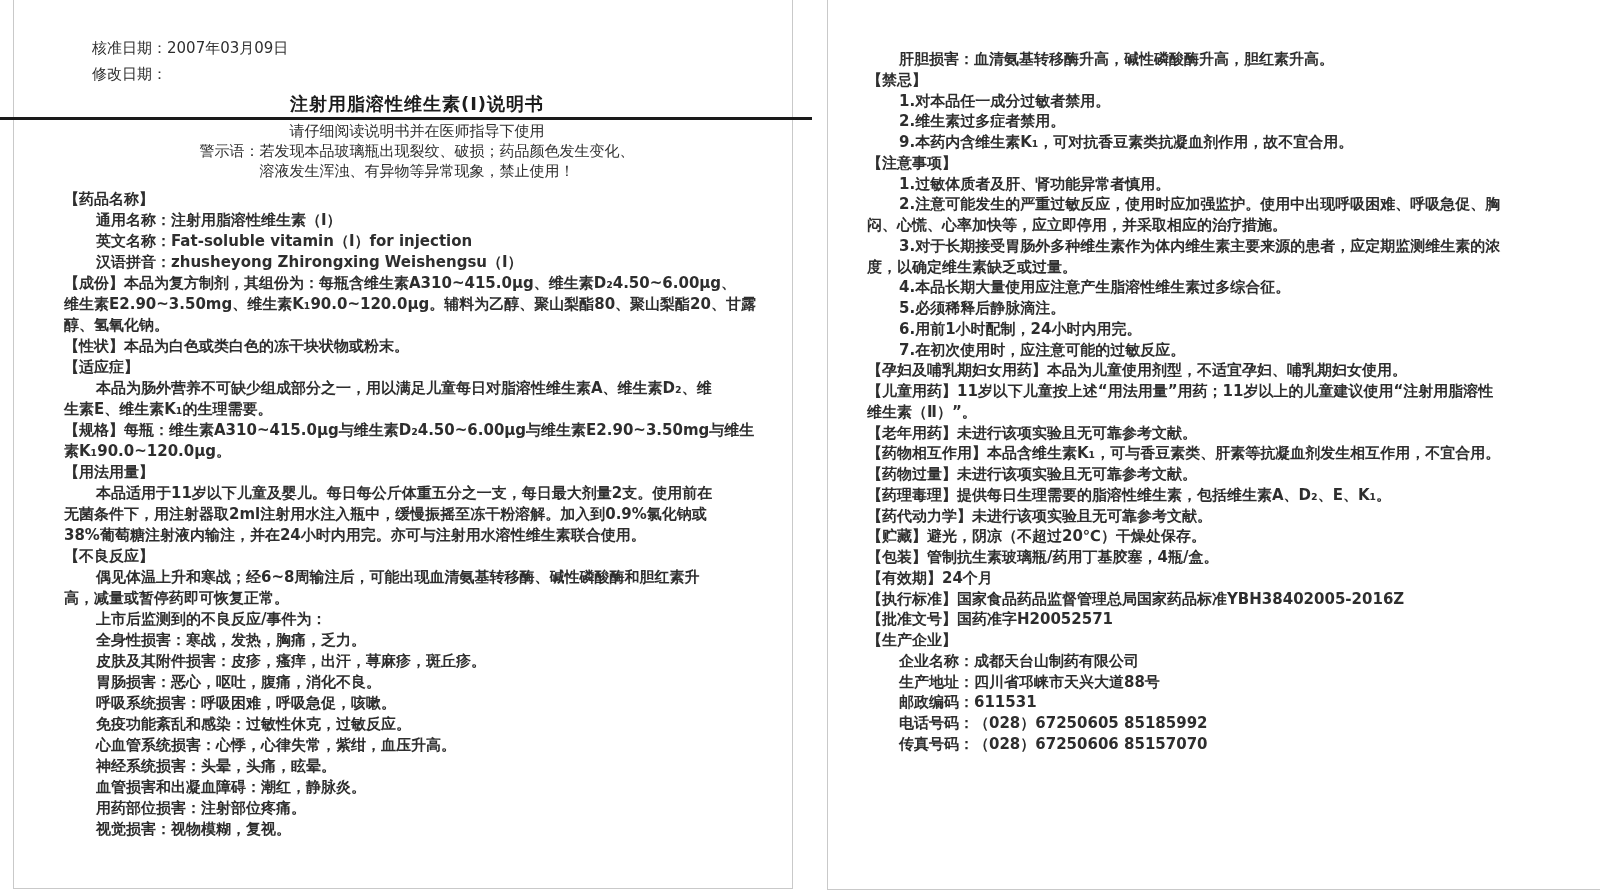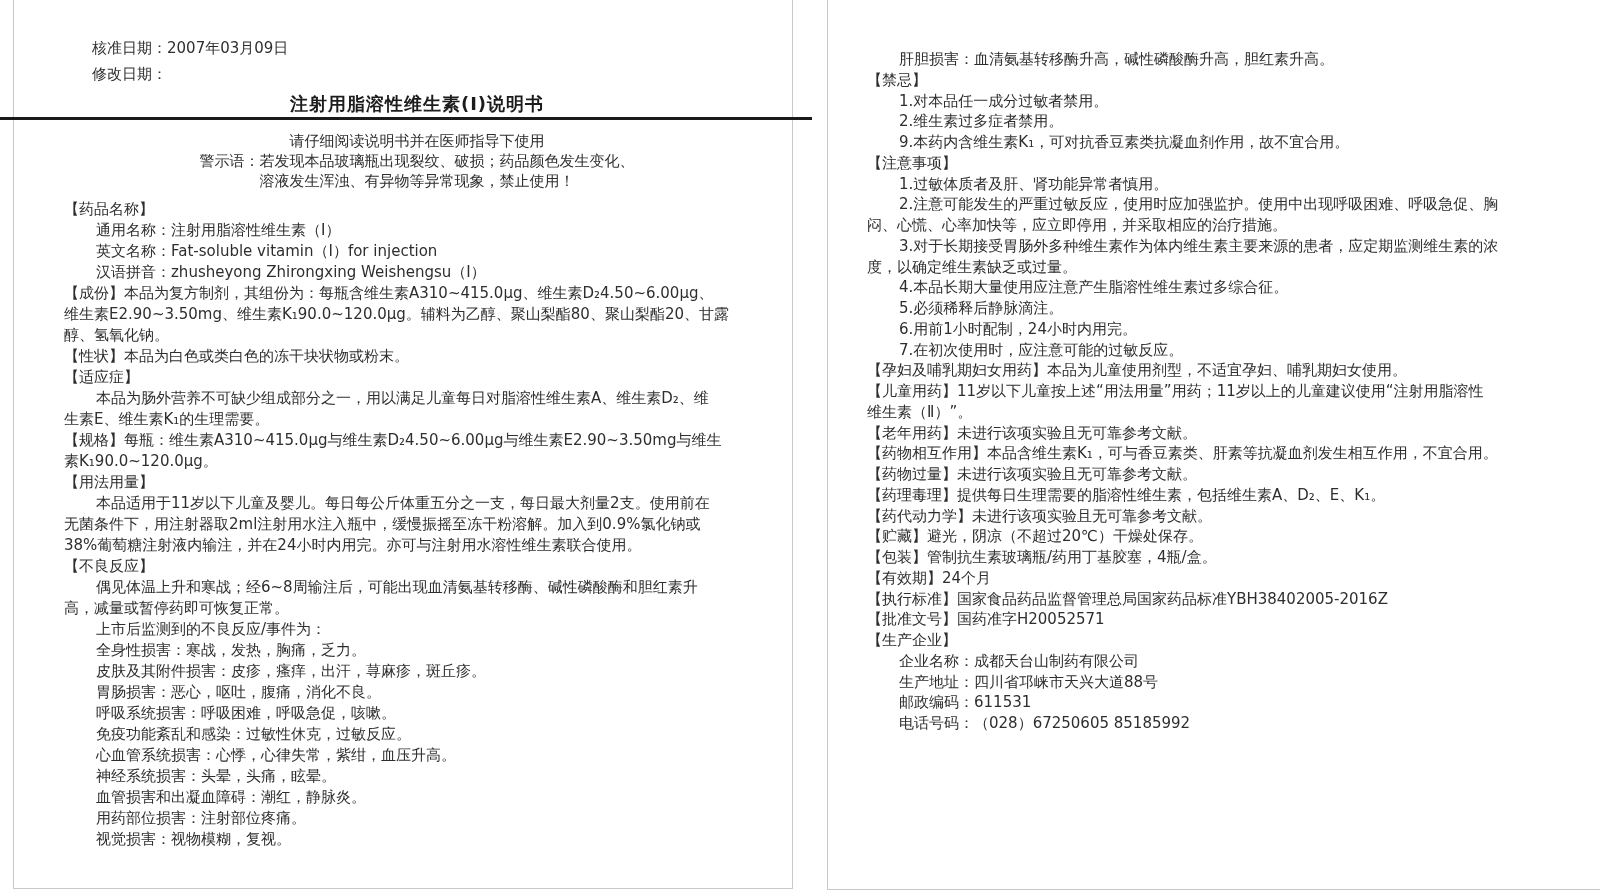--- a/index.html
+++ b/index.html
@@ -44,22 +44,22 @@
     width:812px; height:3px;
     background:#1a1a1a;
     z-index:5;
   }
   .notice {
     font-size:15px;
     line-height:20px;
     text-align:center;
     white-space:nowrap;
   }
-  .notice-first { margin-top:10px; }
-  .body { margin-top:8px; }
+  .notice-first { margin-top:0; }
+  .body { margin-top:8px;font-weight:bold; }
   .ln {
     font-size:15px;
     line-height:21px;
     white-space:nowrap;
   }
   #page2 .ln { line-height:20.75px; }
   .ind { padding-left:32px; }
 </style>
 </head>
 <body>
@@ -136,14 +136,15 @@
       <div class="ln">【贮藏】避光，阴凉（不超过20℃）干燥处保存。</div>
       <div class="ln">【包装】管制抗生素玻璃瓶/药用丁基胶塞，4瓶/盒。</div>
       <div class="ln">【有效期】24个月</div>
       <div class="ln">【执行标准】国家食品药品监督管理总局国家药品标准YBH38402005-2016Z</div>
       <div class="ln">【批准文号】国药准字H20052571</div>
       <div class="ln">【生产企业】</div>
       <div class="ln ind">企业名称：成都天台山制药有限公司</div>
       <div class="ln ind">生产地址：四川省邛崃市天兴大道88号</div>
       <div class="ln ind">邮政编码：611531</div>
       <div class="ln ind">电话号码：（028）67250605  85185992</div>
+      <div class="ln ind">传真号码：（028）67250606  85157070</div>
     </div>
 </div>
 
 </body></html>

